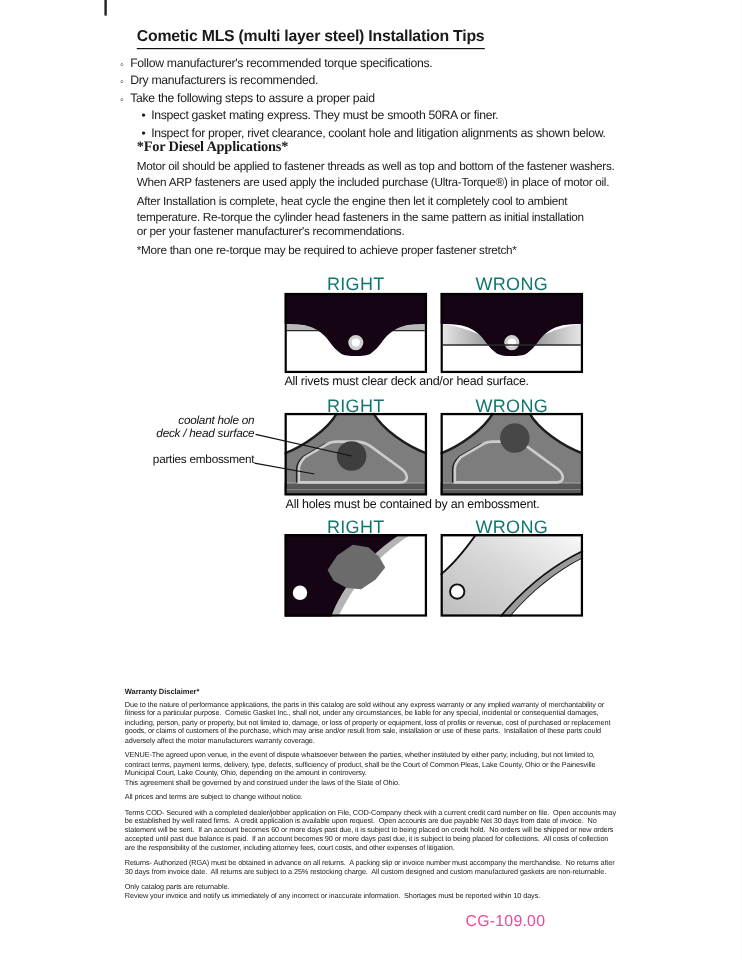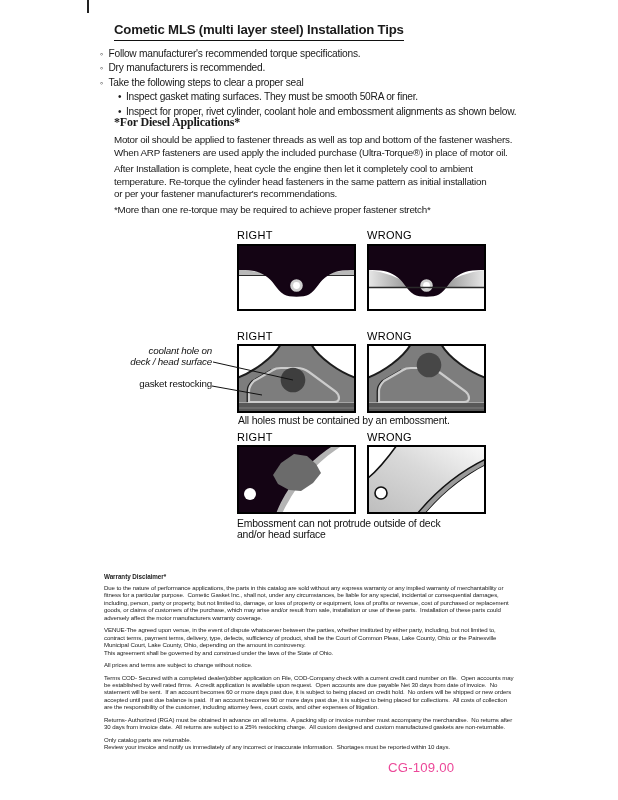--- a/index.html
+++ b/index.html
@@ -19,22 +19,22 @@
   .tip .b{width:8.5px;flex:0 0 8.5px;font-size:9px;line-height:14.4px;}
   .tip.sub{margin-left:18px;}
   .tip.sub .b{width:8px;flex:0 0 8px;font-size:10px;}
   .diesel-h{left:114px;top:115px;font-size:12px;font-weight:bold;letter-spacing:-0.2px;font-family:Liberation Serif, serif;}
   .para{
     left:114px;width:470px;font-size:9.8px;line-height:12.7px;
     letter-spacing:-0.25px;white-space:pre-wrap;
   }
   .p1{top:134px;} .p2{top:163px;} .p3{top:204px;}
   .dg-head{
-    width:119px;font-size:11px;letter-spacing:0.3px;
-    color:#000000;white-space:nowrap;
+    width:119px;text-align:center;font-size:15px;letter-spacing:0.3px;
+    color:#0f766e;white-space:nowrap;
   }
   .panel{width:119px;display:block;}
   .caption{
     font-size:10.4px;line-height:11.3px;letter-spacing:-0.2px;color:#111;
     white-space:pre-wrap;
   }
   .callout-label{
     text-align:right;font-size:9.8px;line-height:11.3px;letter-spacing:-0.2px;
     color:#111;white-space:pre-wrap;width:122px;
   }
@@ -59,29 +59,29 @@
     <div class="tip">
       <span class="b">◦</span>
       <span>Follow manufacturer's recommended torque specifications.</span>
     </div>
     <div class="tip">
       <span class="b">◦</span>
       <span>Dry manufacturers is recommended.</span>
     </div>
     <div class="tip">
       <span class="b">◦</span>
-      <span>Take the following steps to clear a proper seal</span>
+      <span>Take the following steps to assure a proper paid</span>
     </div>
     <div class="tip sub">
       <span class="b">•</span>
-      <span>Inspect gasket mating surfaces.  They must be smooth 50RA or finer.</span>
+      <span>Inspect gasket mating express.  They must be smooth 50RA or finer.</span>
     </div>
     <div class="tip sub">
       <span class="b">•</span>
-      <span>Inspect for proper, rivet cylinder, coolant hole and embossment alignments as shown below.</span>
+      <span>Inspect for proper, rivet clearance, coolant hole and litigation alignments as shown below.</span>
     </div>
   </div>
 
   <div class="abs diesel-h">*For Diesel Applications*</div>
   <div class="abs para p1">Motor oil should be applied to fastener threads as well as top and bottom of the fastener washers.
 When ARP fasteners are used apply the included purchase (Ultra-Torque®) in place of motor oil.</div>
   <div class="abs para p2">After Installation is complete, heat cycle the engine then let it completely cool to ambient
 temperature. Re-torque the cylinder head fasteners in the same pattern as initial installation
 or per your fastener manufacturer's recommendations.</div>
   <div class="abs para p3">*More than one re-torque may be required to achieve proper fastener stretch*</div>
@@ -114,27 +114,28 @@
     <rect width="119" height="67" fill="#ffffff"></rect>
     <path d="M2,26 C16,28 34,33 45,43.5 L2,43.5 Z" fill="url(#gwl)"></path>
     <path d="M117,26 C103,28 85,33 74,43.5 L117,43.5 Z" fill="url(#gwr)"></path>
     <path d="M0,0 H119 V26 C104,26 98,27 91,31.5 C82,37 80,45.5 72,50.5 C67,53.5 52,53.5 47,50.5 C39,45.5 37,37 28,31.5 C21,27 15,26 0,26 Z" fill="#140414"></path>
     <circle cx="59.5" cy="41.5" r="7.2" fill="#cfcfcf" stroke="#140414" stroke-width="1.8"></circle>
     <circle cx="59.5" cy="41.5" r="3.4" fill="#ffffff"></circle>
     <path d="M2,43.5 H117" stroke="#2a2a2a" stroke-width="1.3" fill="none"></path>
     <rect x="1" y="1" width="117" height="65" fill="none" stroke="#000" stroke-width="2"></rect>
   </svg>
 
+  <div class="abs caption" style="left:237px;top:313px;">All rivets must clear deck and/or head surface.</div>
 
   <div class="abs dg-head" style="left:237px;top:330px;">RIGHT</div>
   <div class="abs dg-head" style="left:367px;top:330px;">WRONG</div>
 
   <div class="abs callout-label" style="left:90px;top:345px;font-style:italic;">coolant hole on
 deck / head surface</div>
-  <div class="abs callout-label" style="left:90px;top:378px;">gasket restocking</div>
+  <div class="abs callout-label" style="left:90px;top:378px;">parties embossment</div>
 
   <svg class="abs panel" style="left:237px;top:344px;" width="119" height="69" viewBox="0 0 119 69">
     <rect width="119" height="69" fill="#7d7d7d"></rect>
     <path d="M0,0 L44,0 C36,14 16,28 0,34 Z" fill="#ffffff"></path>
     <path d="M44,0 C36,14 16,28 0,34" stroke="#1c1c1c" stroke-width="2" fill="none"></path>
     <path d="M119,0 L74,0 C82,14 102,28 119,34 Z" fill="#ffffff"></path>
     <path d="M74,0 C82,14 102,28 119,34" stroke="#1c1c1c" stroke-width="2" fill="none"></path>
     <rect x="0" y="58.5" width="119" height="10.5" fill="#585858"></rect>
     <path d="M0,58.5 H119" stroke="#a5a5a5" stroke-width="1"></path>
     <path d="M0,64 H119" stroke="#8a8a8a" stroke-width="0.8"></path>
@@ -190,22 +191,20 @@
     <path d="M0,0 L30,0 C20,14 10,26 0,34 Z" fill="#ffffff"></path>
     <path d="M30,0 C20,14 10,26 0,34" stroke="#111" stroke-width="1.6" fill="none"></path>
     <path d="M119,14 C94,26 70,45 50,69 L58,69 C76,48 97,31 119,20 Z" fill="#9a9a9a"></path>
     <path d="M119,14 C94,26 70,45 50,69" stroke="#111" stroke-width="1.4" fill="none"></path>
     <path d="M119,20 C97,31 76,48 58,69" stroke="#111" stroke-width="1.4" fill="none"></path>
     <path d="M119,20 C97,31 76,48 58,69 L119,69 Z" fill="#ffffff"></path>
     <circle cx="14" cy="48" r="6" fill="#ffffff" stroke="#111" stroke-width="1.6"></circle>
     <rect x="1" y="1" width="117" height="67" fill="none" stroke="#000" stroke-width="2"></rect>
   </svg>
 
-  <div class="abs caption" style="left:237px;top:518px;">Embossment can not protrude outside of deck
-and/or head surface</div>
 
   <div class="abs legal">
     <h3>Warranty Disclaimer*</h3>
     <p>Due to the nature of performance applications, the parts in this catalog are sold without any express warranty or any implied warranty of merchantability or
 fitness for a particular purpose.  Cometic Gasket Inc., shall not, under any circumstances, be liable for any special, incidental or consequential damages,
 including, person, party or property, but not limited to, damage, or loss of property or equipment, loss of profits or revenue, cost of purchased or replacement
 goods, or claims of customers of the purchase, which may arise and/or result from sale, installation or use of these parts.  Installation of these parts could
 adversely affect the motor manufacturers warranty coverage.</p>
     <p>VENUE-The agreed upon venue, in the event of dispute whatsoever between the parties, whether instituted by either party, including, but not limited to,
 contract terms, payment terms, delivery, type, defects, sufficiency of product, shall be the Court of Common Pleas, Lake County, Ohio or the Painesville

